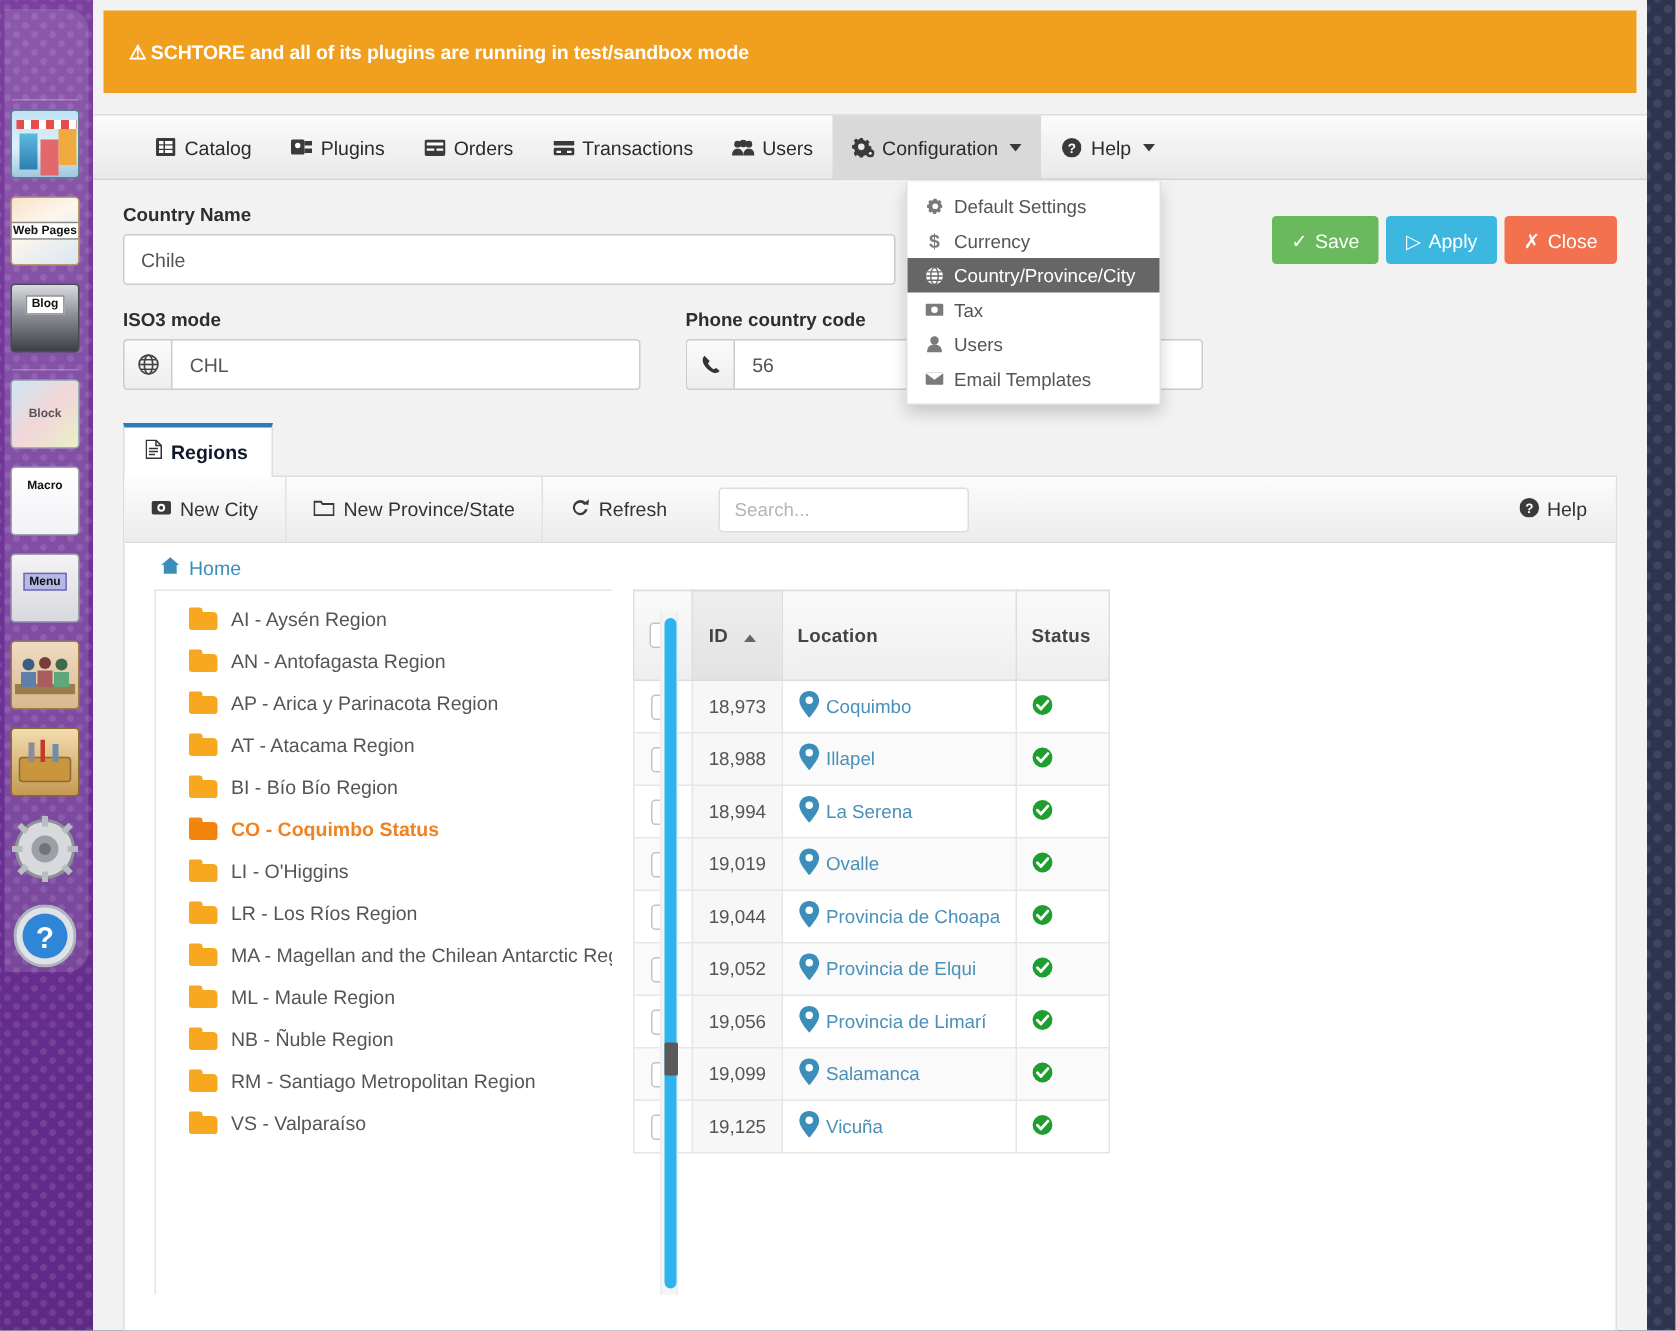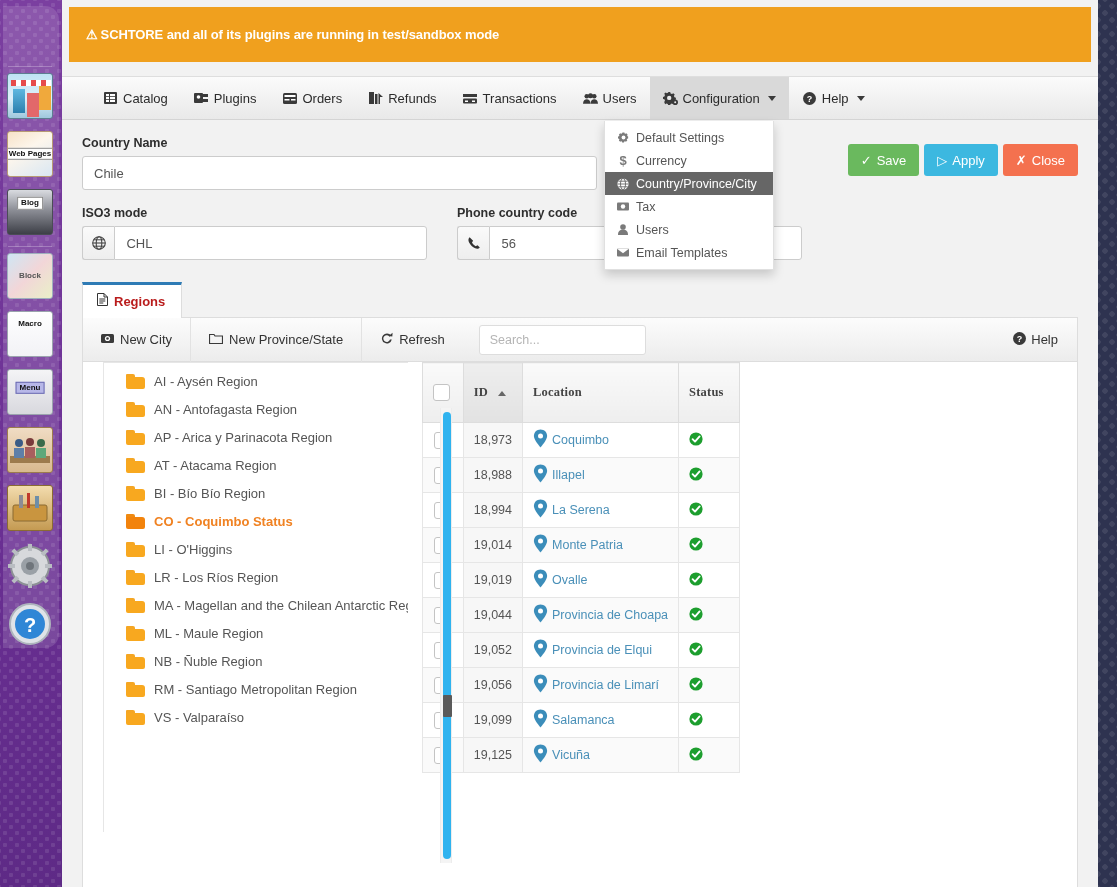--- a/index.html
+++ b/index.html
@@ -168,21 +168,21 @@
   .btn-save { background: #6ab95e; }
   .btn-apply { background: #3cb8e0; }
   .btn-close { background: #f4714f; }
 
   
   #tabs { margin: 22px 20px 0 20px; border-bottom: 1px solid #ddd; display:flex; }
   .tab {
     background: #fff; border: 1px solid #ddd; border-bottom: none;
     border-top: 3px solid #2e7bb5;
     padding: 8px 16px 9px 14px; margin-bottom: -1px;
-    font-size: 13px; font-weight: bold; color: #b91c1c;
+    font-size: 13px; font-weight: bold; color: #0f172a;
     display:flex; align-items:center; gap:6px; cursor: pointer;
   }
 
   
   #panel {
     margin: 0 20px; background: #fff; border: 1px solid #ddd; border-top: none;
     height: 570px; position: relative;
   }
   #toolbar {
     height: 44px; background: linear-gradient(180deg,#fcfcfc,#ececec);
@@ -259,21 +259,20 @@
   }
 
   
   #table-wrap { margin-left: 14px; width: 320px; }
   table.grid { border-collapse: collapse; width: 318px; font-size: 12.5px; }
   table.grid th {
     background: linear-gradient(180deg,#fafafa,#eeeeee);
     border: 1px solid #ddd; font-weight: bold; color: #444;
     text-align: left; padding: 21px 10px; height: 44px; vertical-align: middle;
     letter-spacing: 0.2px;
-    font-family: Liberation Serif, serif;
   }
   table.grid th.sorted { background: linear-gradient(180deg,#eeeeee,#e2e2e2); }
   table.grid td {
     border: 1px solid #e6e6e6; padding: 6px 10px; height: 35px;
     vertical-align: middle; color: #555;
   }
   table.grid tbody tr:nth-child(even) { background: #fafafa; }
   .col-chk { width: 46px; text-align: center; }
   .col-id { width: 58px; background: #f7f7f7; }
   .col-loc { width: 143px; }
@@ -453,30 +452,20 @@
             <rect x="0" y="0" width="14" height="11" rx="1.5" fill="#3a3a3a"></rect>
             <rect x="1.5" y="2" width="11" height="2" fill="#fff"></rect>
             <rect x="1.5" y="6" width="5" height="1.5" fill="#fff"></rect>
             <rect x="8" y="6" width="4.5" height="1.5" fill="#fff"></rect>
           </svg>
       </span>
       <span>Orders</span>
     </div>
     <div class="navitem">
       <span class="nicon">
-        <svg width="14" height="12" viewBox="0 0 14 12" aria-hidden="true">
-            <rect x="0" y="0" width="5" height="12" fill="#3a3a3a"></rect>
-            <rect x="6" y="2" width="2.5" height="10" fill="#3a3a3a"></rect>
-            <path d="M9.5 1 L14 5 L11 5 L11 12 L9.5 12 Z" fill="#3a3a3a"></path>
-          </svg>
-      </span>
-      <span>Refunds</span>
-    </div>
-    <div class="navitem">
-      <span class="nicon">
         <svg width="14" height="11" viewBox="0 0 14 11" aria-hidden="true">
             <rect x="0" y="1" width="14" height="3" fill="#3a3a3a"></rect>
             <rect x="0" y="5.5" width="14" height="5" rx="1" fill="#3a3a3a"></rect>
             <rect x="2" y="7.5" width="3" height="1.5" fill="#fff"></rect>
             <rect x="9" y="7.5" width="3" height="1.5" fill="#fff"></rect>
           </svg>
       </span>
       <span>Transactions</span>
     </div>
     <div class="navitem">
@@ -673,20 +662,28 @@
           <svg width="13" height="13" viewBox="0 0 13 13" aria-hidden="true">
               <circle cx="6.5" cy="6.5" r="6.5" fill="#3a3a3a"></circle>
               <text x="6.5" y="10" font-size="9" font-weight="bold" fill="#fff" text-anchor="middle" font-family="Liberation Sans, sans-serif">?</text>
             </svg>
         </span>
         <span>Help</span>
         <span class="caret"></span>
       </div>
     </div>
 
+    <div id="breadcrumb">
+      <span>
+        <svg width="13" height="12" viewBox="0 0 13 12" aria-hidden="true">
+            <path d="M6.5 0.5 L12.5 5.6 H10.8 V11.5 H2.2 V5.6 H0.5 Z" fill="#3b8dba"></path>
+          </svg>
+      </span>
+      <span>Home</span>
+    </div>
 
     <div id="split">
 
       <div id="tree-wrap">
         <div id="tree">
             <div class="tnode">
               <span class="folder"></span>
               <span class="tlabel">AI - Aysén Region</span>
             </div>
             <div class="tnode">
@@ -797,37 +794,20 @@
               <tr>
                 <td class="col-chk"><span class="chk"></span></td>
                 <td class="col-id">18,994</td>
                 <td class="col-loc">
                   <span class="loccell">
                     <span class="pin"><svg width="15" height="19" viewBox="0 0 15 19" aria-hidden="true">
                         <path d="M7.5 0.6 C3.7 0.6 0.9 3.4 0.9 7.1 C0.9 11.3 7.5 18.4 7.5 18.4 C7.5 18.4 14.1 11.3 14.1 7.1 C14.1 3.4 11.3 0.6 7.5 0.6 Z" fill="#3b8dba"></path>
                         <circle cx="7.5" cy="6.9" r="2.5" fill="#ffffff"></circle>
                       </svg></span>
                     <span class="loclink">La Serena</span>
-                  </span>
-                </td>
-                <td class="col-st"><span class="statusdot"><svg width="14" height="14" viewBox="0 0 14 14" aria-hidden="true">
-                      <circle cx="7" cy="7" r="6.6" fill="#1d9e2e"></circle>
-                      <path d="M3.6 7.2 L6 9.6 L10.6 4.4" stroke="#ffffff" stroke-width="1.9" fill="none" stroke-linecap="round" stroke-linejoin="round"></path>
-                    </svg></span></td>
-              </tr>
-              <tr>
-                <td class="col-chk"><span class="chk"></span></td>
-                <td class="col-id">19,014</td>
-                <td class="col-loc">
-                  <span class="loccell">
-                    <span class="pin"><svg width="15" height="19" viewBox="0 0 15 19" aria-hidden="true">
-                        <path d="M7.5 0.6 C3.7 0.6 0.9 3.4 0.9 7.1 C0.9 11.3 7.5 18.4 7.5 18.4 C7.5 18.4 14.1 11.3 14.1 7.1 C14.1 3.4 11.3 0.6 7.5 0.6 Z" fill="#3b8dba"></path>
-                        <circle cx="7.5" cy="6.9" r="2.5" fill="#ffffff"></circle>
-                      </svg></span>
-                    <span class="loclink">Monte Patria</span>
                   </span>
                 </td>
                 <td class="col-st"><span class="statusdot"><svg width="14" height="14" viewBox="0 0 14 14" aria-hidden="true">
                       <circle cx="7" cy="7" r="6.6" fill="#1d9e2e"></circle>
                       <path d="M3.6 7.2 L6 9.6 L10.6 4.4" stroke="#ffffff" stroke-width="1.9" fill="none" stroke-linecap="round" stroke-linejoin="round"></path>
                     </svg></span></td>
               </tr>
               <tr>
                 <td class="col-chk"><span class="chk"></span></td>
                 <td class="col-id">19,019</td>

